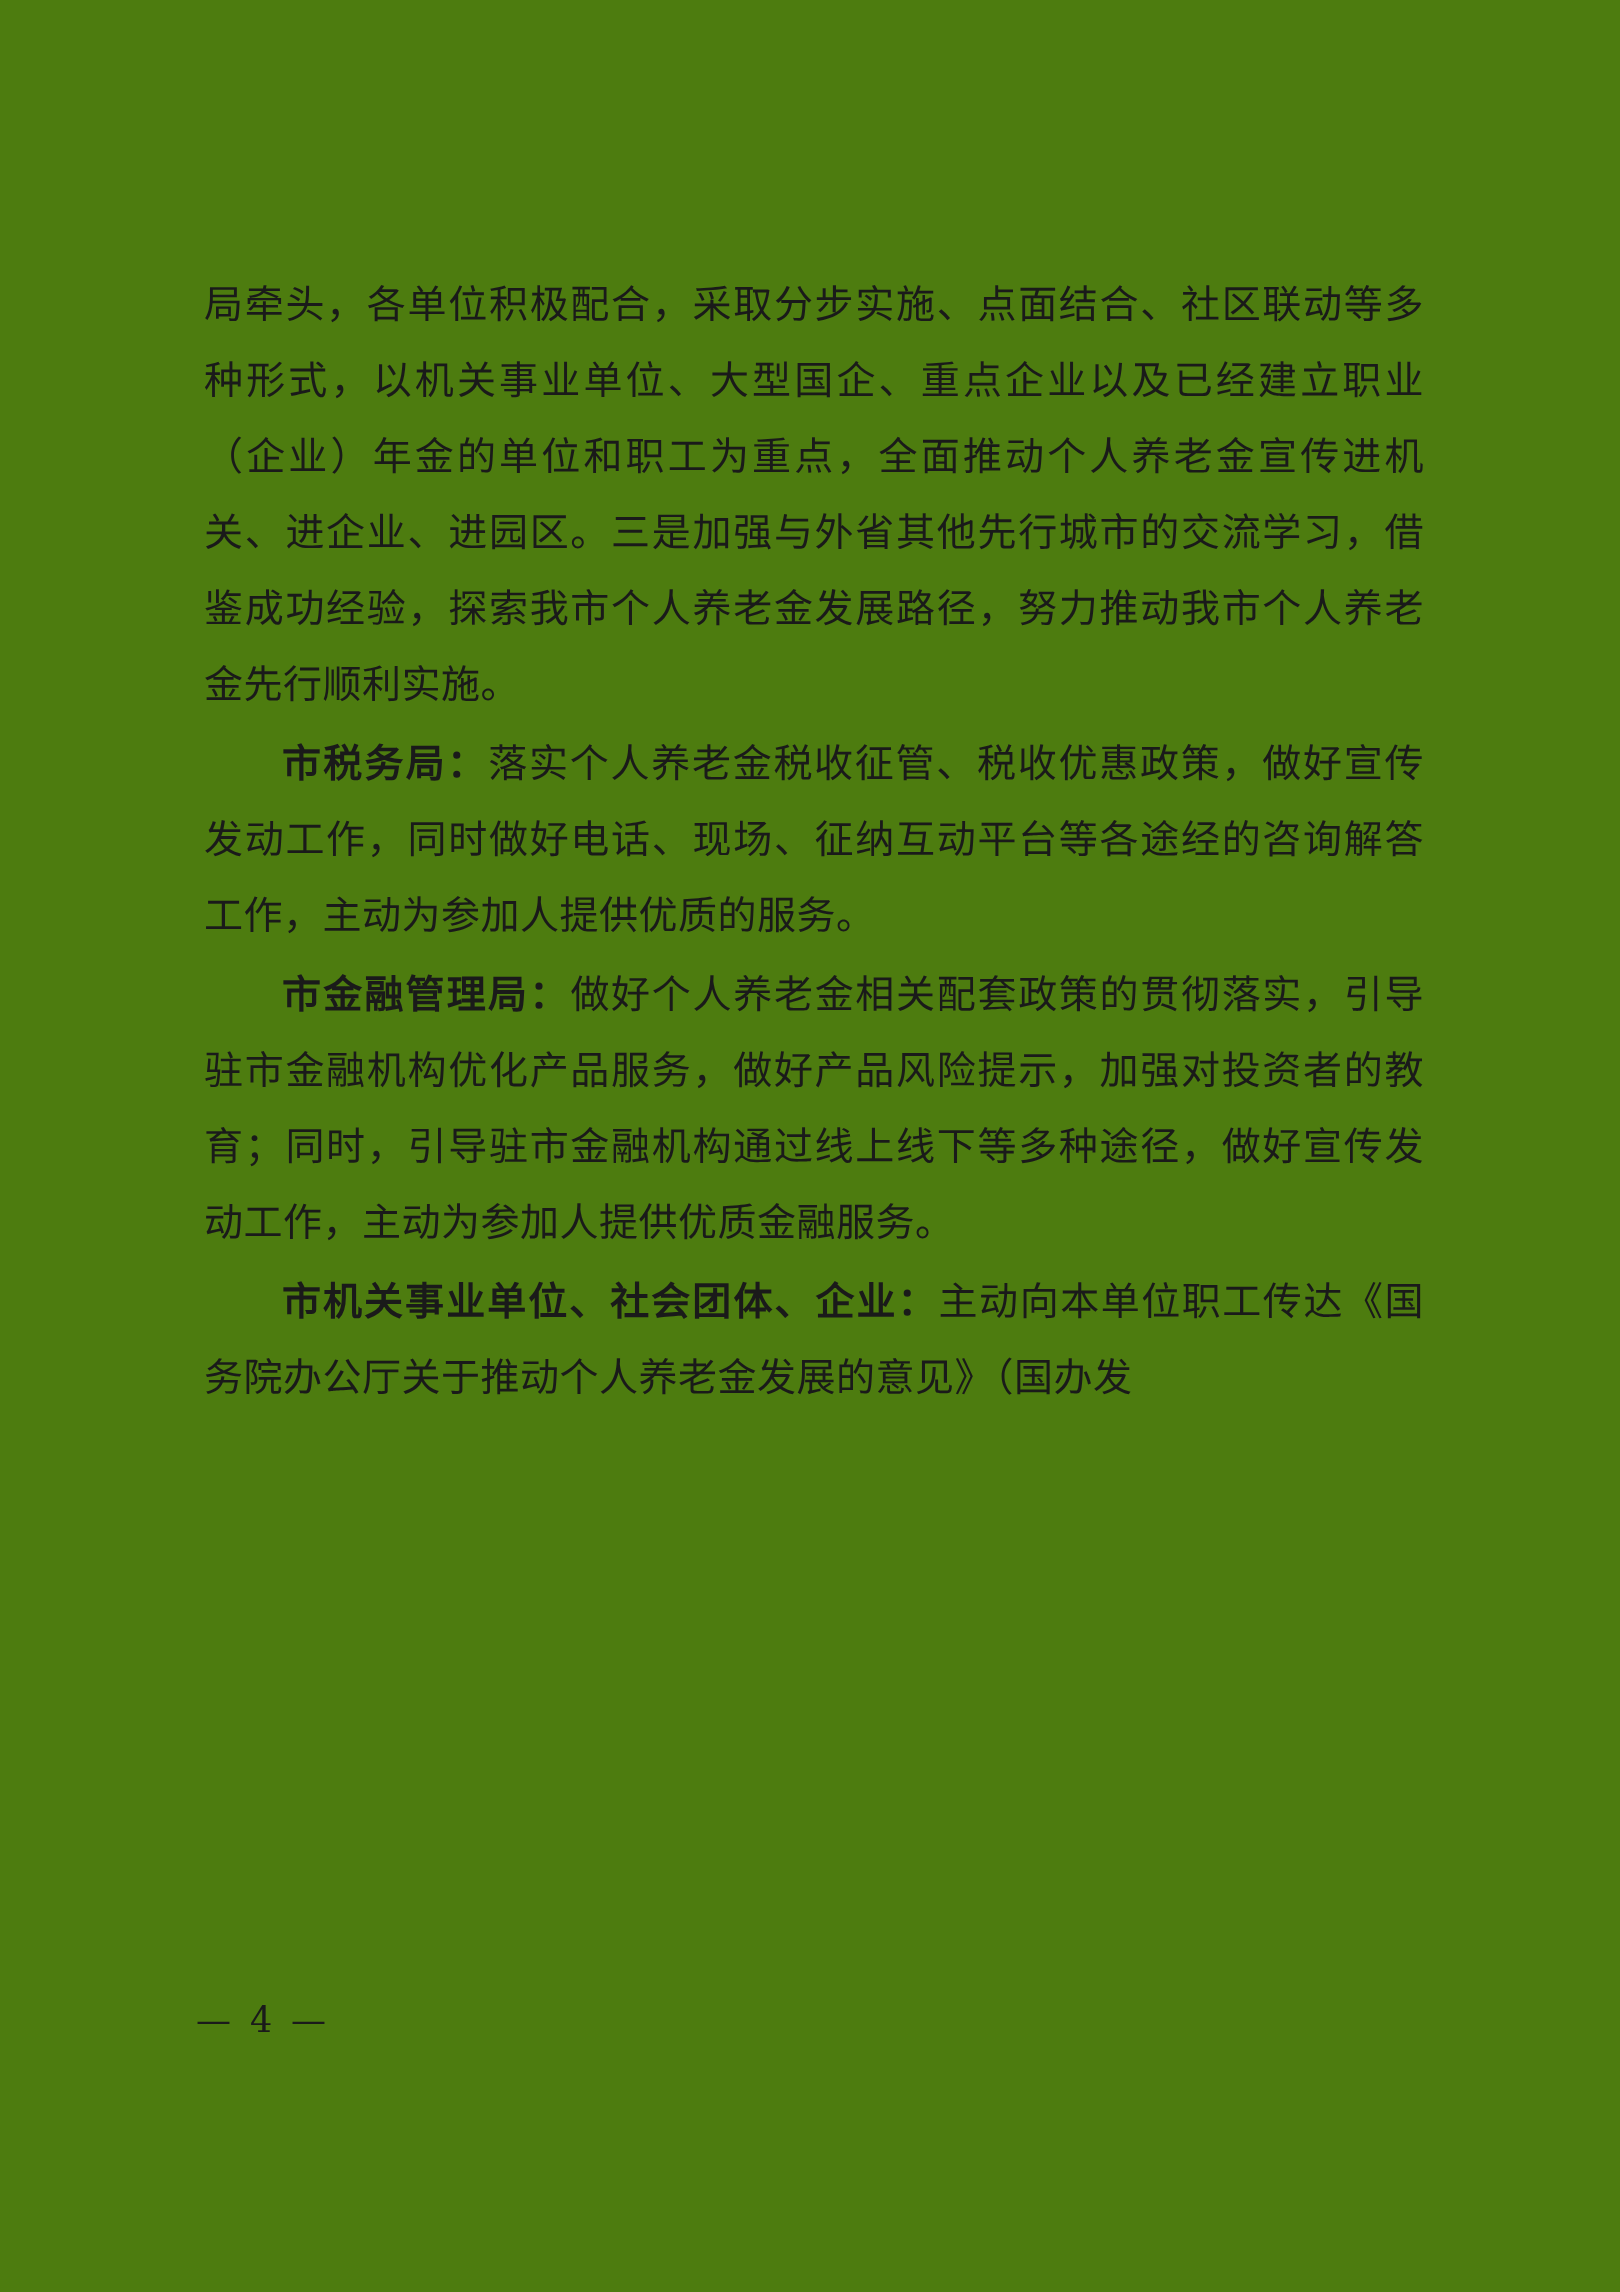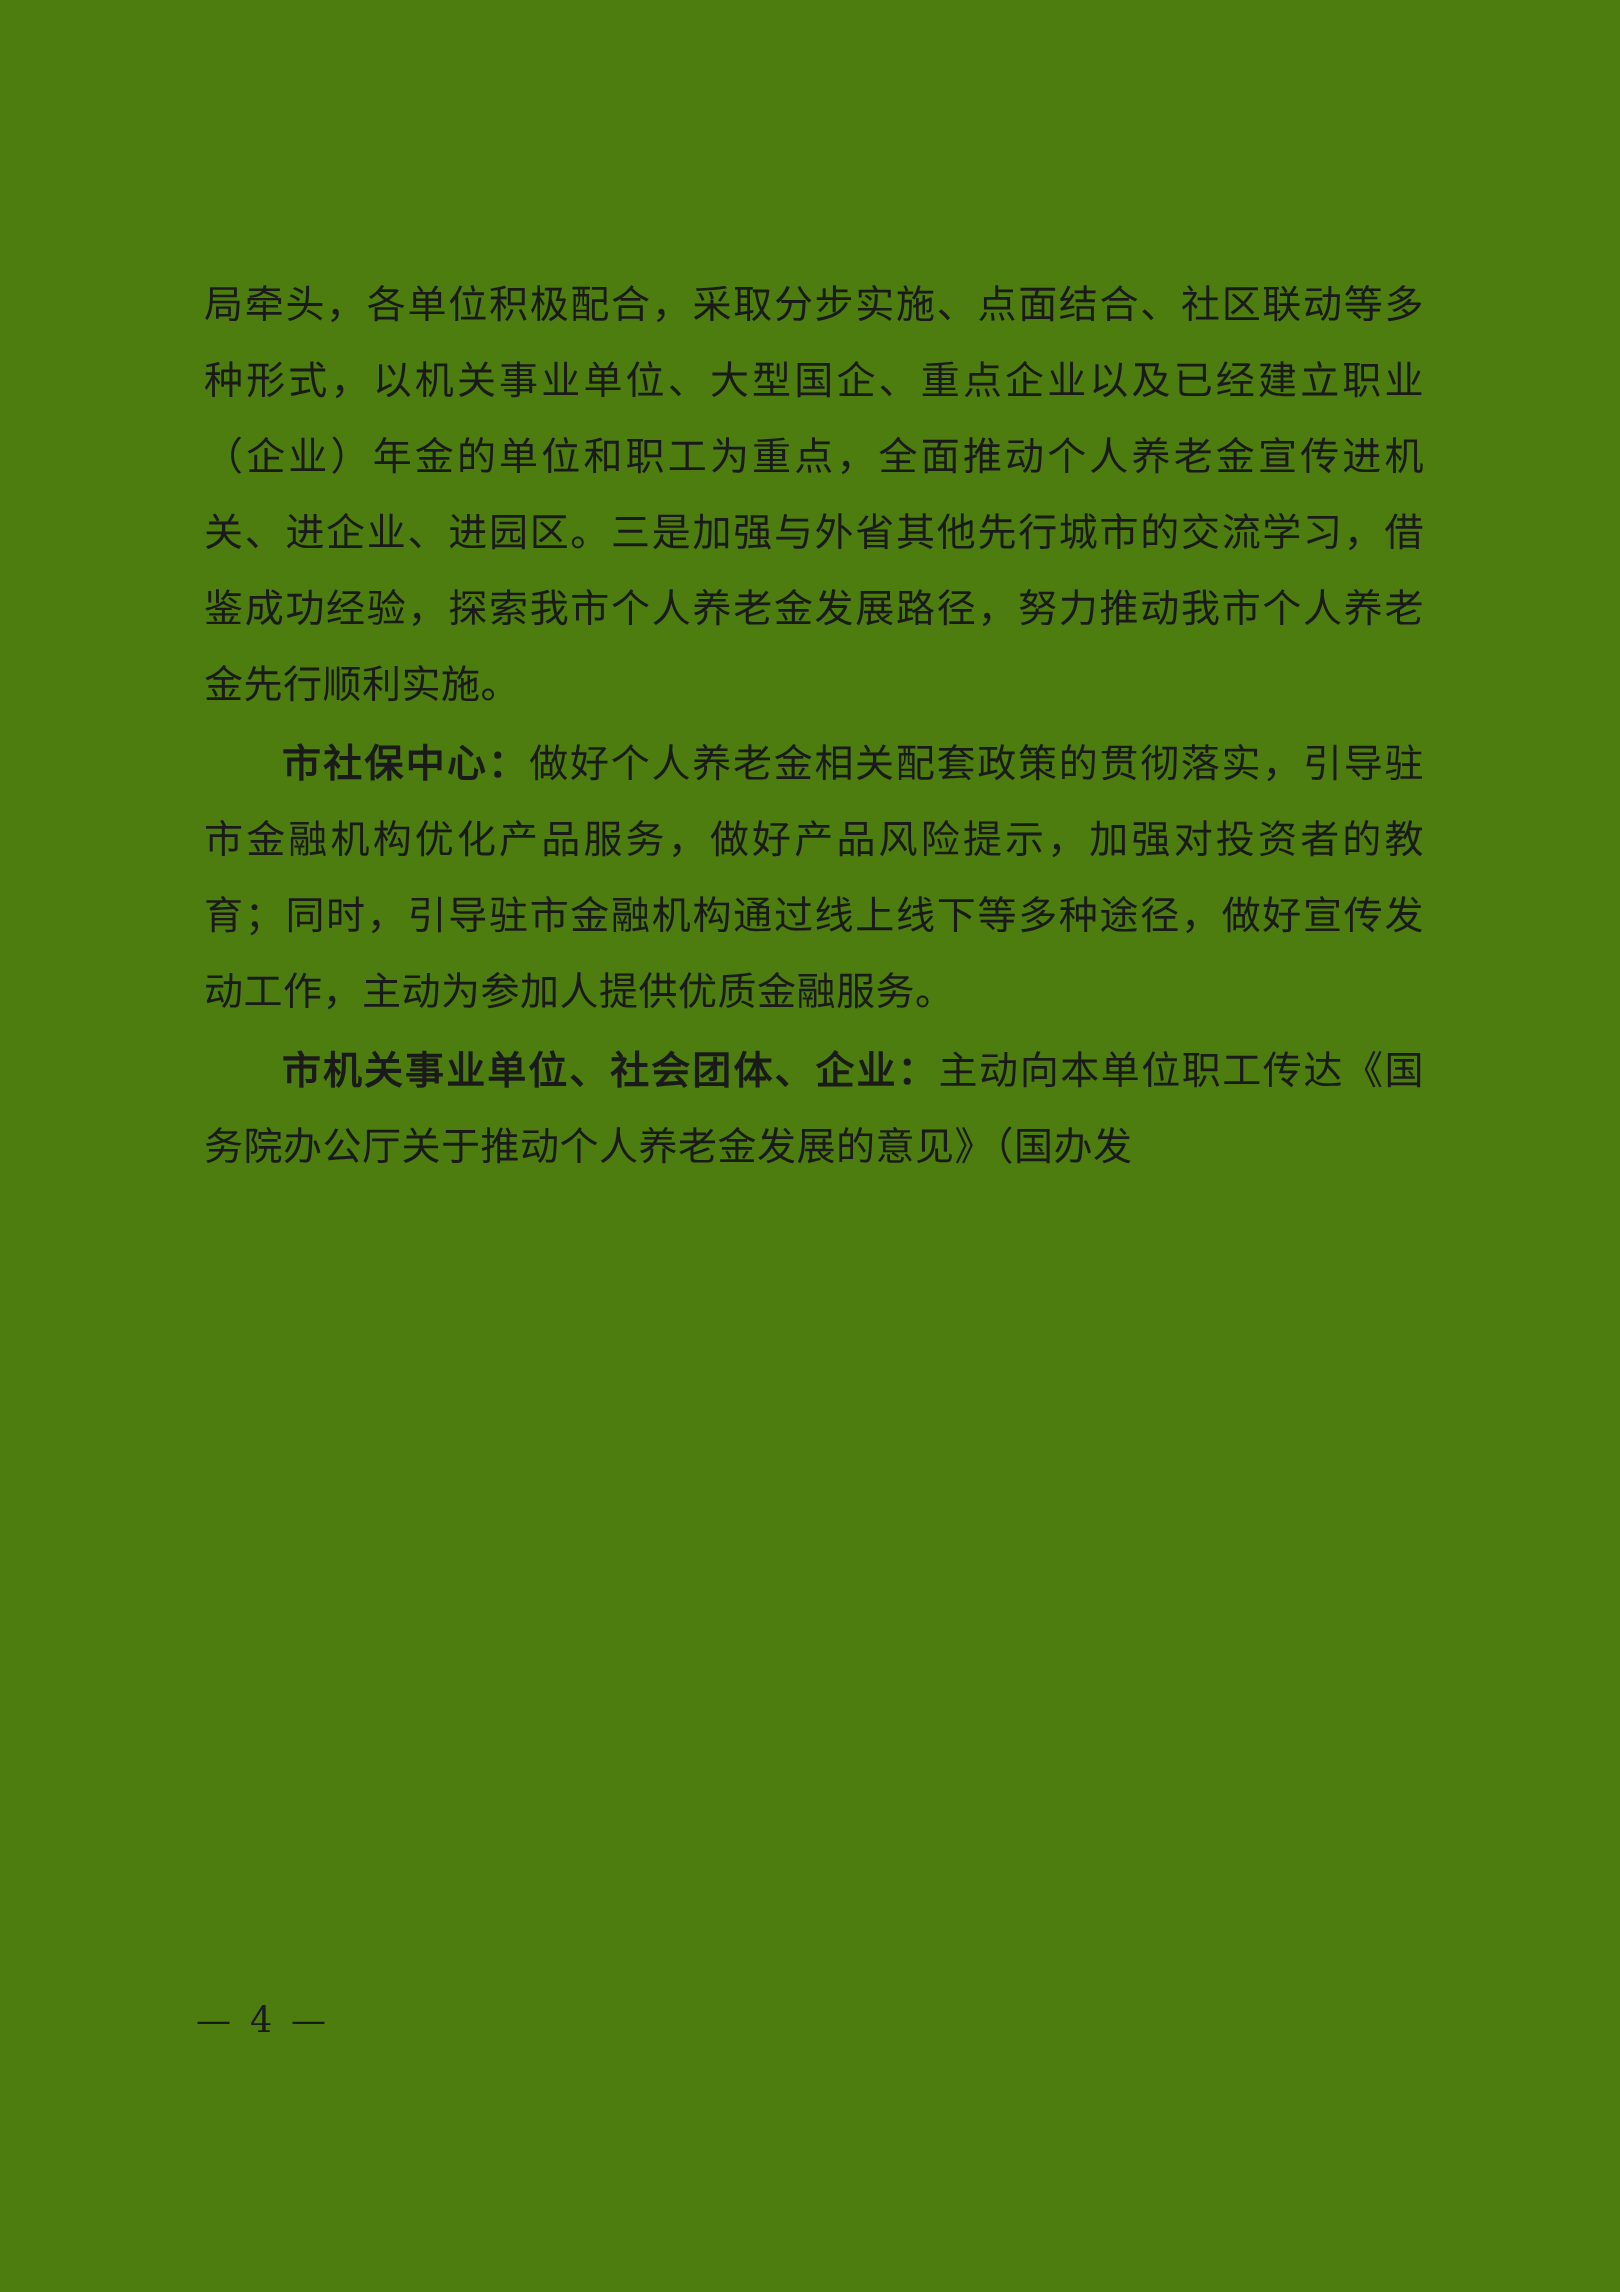--- a/index.html
+++ b/index.html
@@ -63,24 +63,27 @@
 </head>
 <body>
 
 <div class="page">
   <div class="content">
 
     <p class="para">
       <span>局牵头，各单位积极配合，采取分步实施、点面结合、社区联动等多种形式，以机关事业单位、大型国企、重点企业以及已经建立职业（企业）年金的单位和职工为重点，全面推动个人养老金宣传进机关、进企业、进园区。三是加强与外省其他先行城市的交流学习，借鉴成功经验，探索我市个人养老金发展路径，努力推动我市个人养老金先行顺利实施。</span>
     </p>
 
+    <p class="para indent">
+      <span class="lead">市税务局：</span><span>落实个人养老金税收征管、税收优惠政策，做好宣传发动工作，同时做好电话、现场、征纳互动平台等各途经的咨询解答工作，主动为参加人提供优质的服务。</span>
+    </p>
 
 
     <p class="para indent">
-      <span class="lead">市社保中心：</span><span>做好个人养老金相关配套政策的贯彻落实，引导驻市金融机构优化产品服务，做好产品风险提示，加强对投资者的教育；同时，引导驻市金融机构通过线上线下等多种途径，做好宣传发动工作，主动为参加人提供优质金融服务。</span>
+      <span class="lead">市金融管理局：</span><span>做好个人养老金相关配套政策的贯彻落实，引导驻市金融机构优化产品服务，做好产品风险提示，加强对投资者的教育；同时，引导驻市金融机构通过线上线下等多种途径，做好宣传发动工作，主动为参加人提供优质金融服务。</span>
     </p>
 
 
     <p class="para indent">
       <span class="lead">市机关事业单位、社会团体、企业：</span><span>主动向本单位职工传达《国务院办公厅关于推动个人养老金发展的意见》（国办发</span>
     </p>
 
   </div>
 
   <div class="footer">— 4 —</div>

